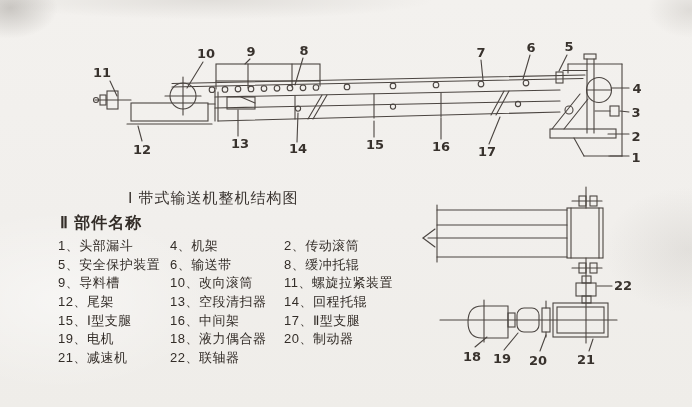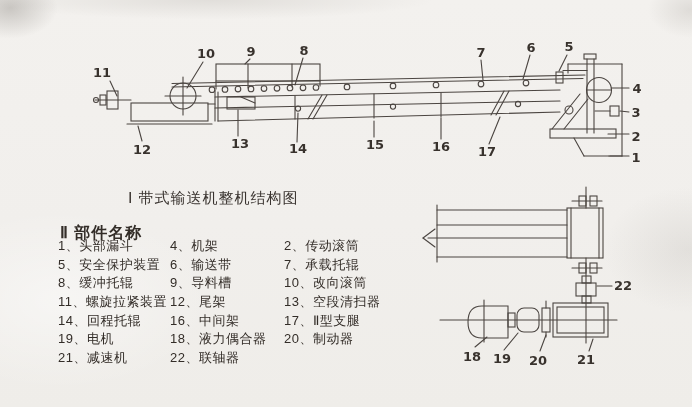--- a/index.html
+++ b/index.html
@@ -22,21 +22,21 @@
   }
   svg text{
     fill:#38322d;font-family:"DejaVu Sans","Liberation Sans",sans-serif;
     font-size:13px;font-weight:700;text-anchor:middle;stroke:none;
   }
   .caption{
     position:absolute;left:128px;top:189px;
     font-size:15px;font-weight:400;color:#3a3430;letter-spacing:1px;white-space:nowrap;
   }
   .parts-title{
-    position:absolute;left:60px;top:223px;
+    position:absolute;left:60px;top:213px;
     font-size:16px;font-weight:700;color:#332d28;letter-spacing:1px;white-space:nowrap;
   }
   .parts-grid{
     position:absolute;left:58px;top:237px;width:330px;
     display:grid;grid-template-columns:112px 114px auto;grid-auto-rows:18.7px;
     font-size:13px;font-weight:400;color:#332d28;
   }
   .part{white-space:nowrap;letter-spacing:.5px;}
 </style>
 </head>
@@ -180,28 +180,28 @@
 
   <div class="caption">Ⅰ 带式输送机整机结构图</div>
   <div class="parts-title">Ⅱ 部件名称</div>
 
   <div class="parts-grid">
     <div class="part">1、头部漏斗</div>
     <div class="part">4、机架</div>
     <div class="part">2、传动滚筒</div>
     <div class="part">5、安全保护装置</div>
     <div class="part">6、输送带</div>
-    <div class="part">7、承载托辊</div>
     <div class="part">8、缓冲托辊</div>
     <div class="part">9、导料槽</div>
     <div class="part">10、改向滚筒</div>
     <div class="part">11、螺旋拉紧装置</div>
     <div class="part">12、尾架</div>
     <div class="part">13、空段清扫器</div>
     <div class="part">14、回程托辊</div>
+    <div class="part">15、Ⅰ型支腿</div>
     <div class="part">16、中间架</div>
     <div class="part">17、Ⅱ型支腿</div>
     <div class="part">19、电机</div>
     <div class="part">18、液力偶合器</div>
     <div class="part">20、制动器</div>
     <div class="part">21、减速机</div>
     <div class="part">22、联轴器</div>
   </div>
 
   <svg class="drive-svg" width="272" height="222" viewBox="0 0 272 222">

